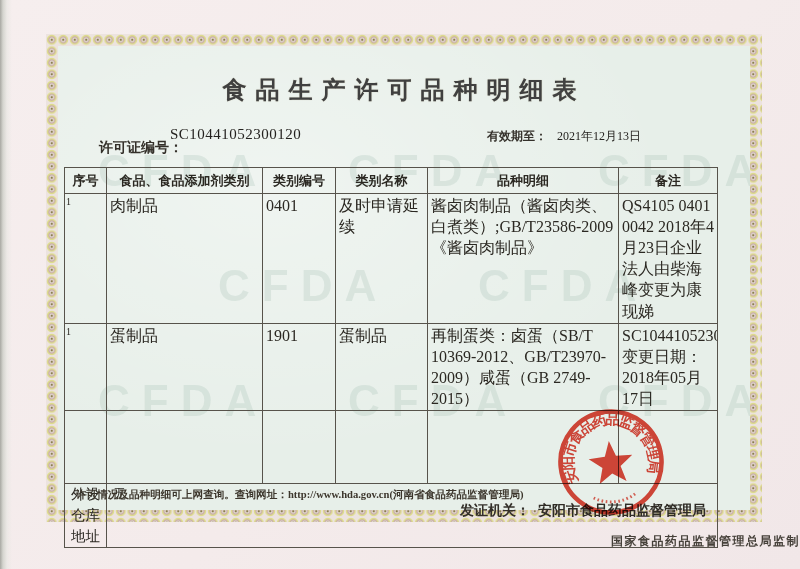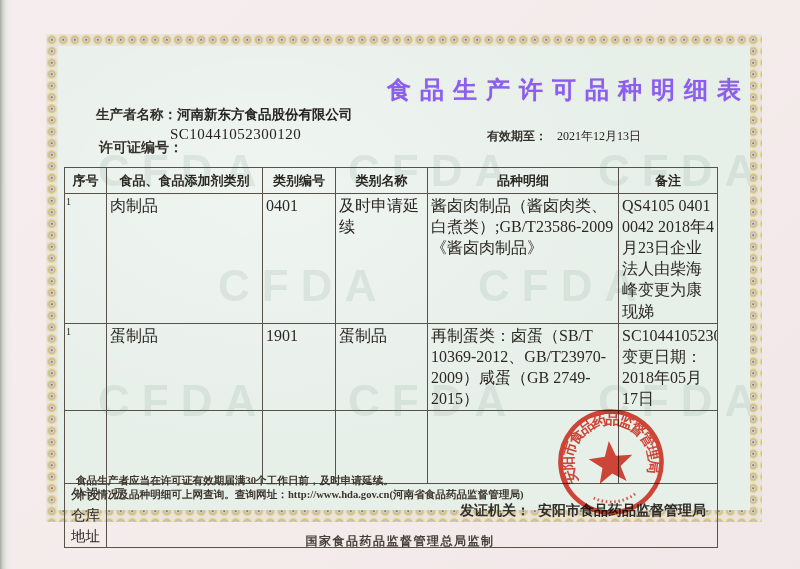--- a/index.html
+++ b/index.html
@@ -31,22 +31,22 @@
       #e7efe9;
   }
   .wm-layer{position:absolute;left:58px;top:46px;width:692px;height:464px;overflow:hidden;}
   .wm{
     position:absolute;font-family:"Liberation Sans","DejaVu Sans",sans-serif;
     font-weight:bold;font-size:44px;letter-spacing:12px;color:rgba(163,190,177,.26);
     user-select:none;
   }
   .content{position:absolute;left:0;top:0;width:800px;height:569px;}
   .doc-title{
-    position:absolute;left:58px;top:74px;width:692px;text-align:right;
-    font-size:24px;font-weight:bold;letter-spacing:9px;color:#8b5cf6;
+    position:absolute;left:58px;top:74px;width:692px;text-align:center;
+    font-size:24px;font-weight:bold;letter-spacing:9px;color:#404040;
     text-shadow:0 0 1px rgba(143,123,70,.4);
   }
   .line{position:absolute;white-space:nowrap;}
   .lbl{font-weight:bold;color:#34302a;}
   .producer-line{left:96px;top:106px;font-size:13.5px;}
   .producer-name{font-weight:600;color:#262420;}
   .sc-number{left:170px;top:126px;font-size:15px;color:#24221f;letter-spacing:.5px;}
   .license-label{left:99px;top:139px;font-size:14px;text-align:right;}
   .valid-line{left:487px;top:128px;font-size:12px;}
   .valid-value{margin-left:10px;color:#24221f;}
@@ -60,21 +60,21 @@
   tr.hdr{height:26px;}
   tr.r1{height:77px;} tr.r2{height:65px;} tr.r3{height:73px;} tr.wh{height:62px;}
   td.wh-label{font-size:14.5px;font-weight:normal;text-align:center;vertical-align:middle;line-height:1.45;padding:0 4px;color:#2b2822;}
   td.wh-val{font-size:13px;padding-left:6px;}
 
   .note{position:absolute;font-size:10.6px;font-weight:600;color:#3c362c;white-space:nowrap;}
   .note1{left:76px;top:474px;}
   .note2{left:76px;top:488px;}
   .issuer-line{left:460px;top:502px;font-size:14px;}
   .issuer-name{margin-left:8px;font-weight:600;}
-  .imprint{position:absolute;left:0;top:533px;width:800px;text-align:center;
+  .imprint{position:absolute;left:0;top:533px;width:800px;text-align:right;
     font-size:12px;font-weight:bold;letter-spacing:1.5px;color:#46413a;}
 
   .stamp{
     position:absolute;left:551px;top:402px;width:120px;height:120px;
     transform:rotate(-6deg);opacity:.92;mix-blend-mode:multiply;z-index:5;
   }
 </style>
 </head>
 <body>
 
@@ -92,23 +92,20 @@
   <span class="wm" style="left:420px;top:215px">CFDA</span>
   <span class="wm" style="left:40px;top:330px">CFDA</span>
   <span class="wm" style="left:290px;top:330px">CFDA</span>
   <span class="wm" style="left:540px;top:330px">CFDA</span>
 </div>
 
 <div class="content">
 
   <div class="doc-title">食品生产许可品种明细表</div>
 
-  <div class="line producer-line">
-    <span class="lbl">生产者名称：</span><span class="producer-name">河南新东方食品股份有限公司</span>
-  </div>
 
   <div class="line sc-number">SC10441052300120</div>
 
   <div class="line license-label lbl">许可证编号：</div>
 
   <div class="line valid-line">
     <span class="lbl">有效期至：</span><span class="valid-value">2021年12月13日</span>
   </div>
 
   <div class="tbl-wrap">
@@ -155,21 +152,20 @@
         <td></td>
       </tr>
       <tr class="wh">
         <td class="wh-label">外设仓库地址</td>
         <td class="wh-val" colspan="5">无</td>
       </tr>
     </tbody>
       </table>
   </div>
 
-  <div class="note note1">食品生产者应当在许可证有效期届满30个工作日前，及时申请延续。</div>
   <div class="note note2">许可情况及品种明细可上网查询。查询网址：http://www.hda.gov.cn(河南省食品药品监督管理局)</div>
 
   <div class="line issuer-line">
     <span class="lbl">发证机关：</span><span class="issuer-name">安阳市食品药品监督管理局</span>
   </div>
 
   <div class="imprint">国家食品药品监督管理总局监制</div>
 
   <div class="stamp">
     <svg width="120" height="120" viewBox="0 0 120 120">

